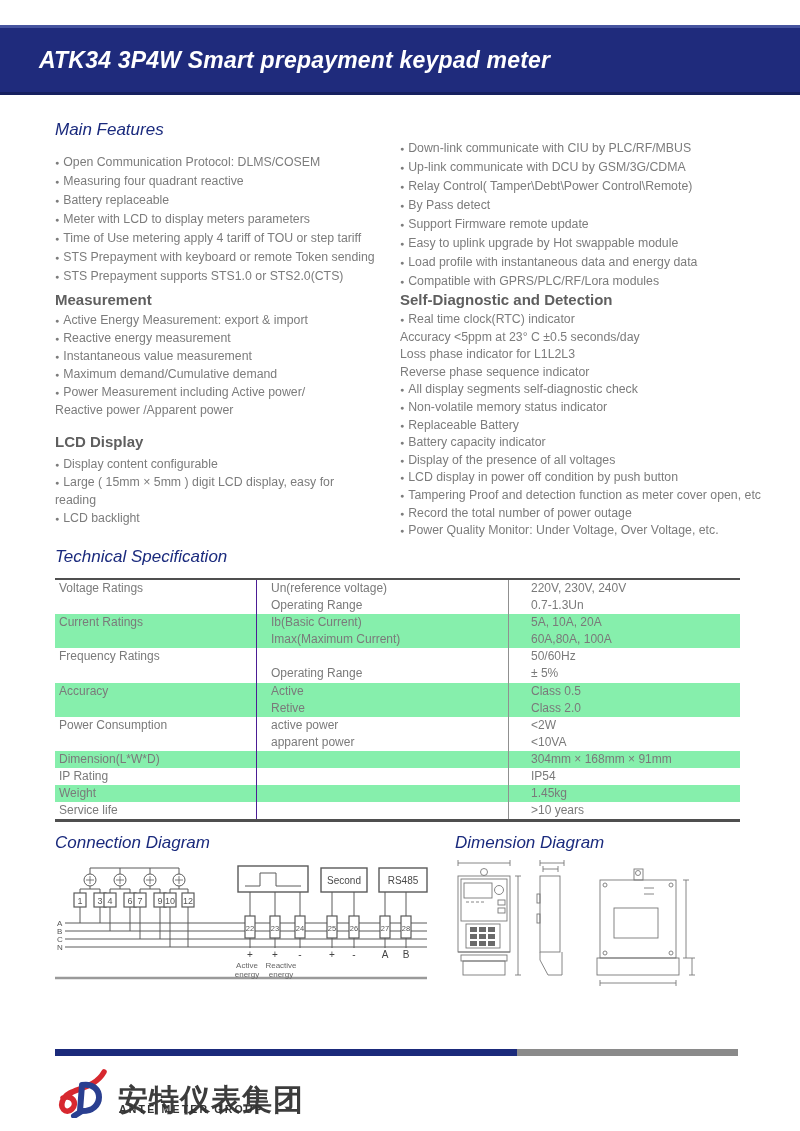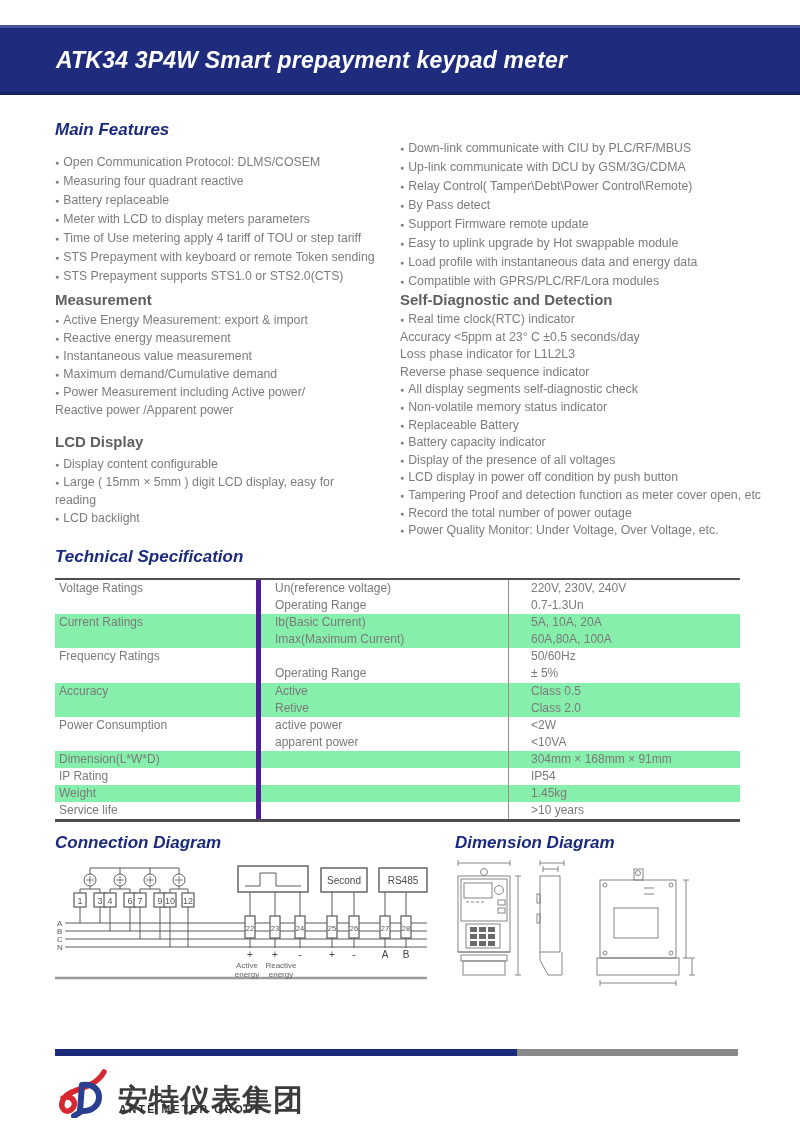--- a/index.html
+++ b/index.html
@@ -5,38 +5,38 @@
   *{margin:0;padding:0;box-sizing:border-box}
   html,body{background:#fff}
   body{width:800px;height:1131px;position:relative;overflow:hidden;
        font-family:"Liberation Sans",sans-serif;-webkit-font-smoothing:antialiased}
   .abs{position:absolute}
 
   
   .topbar{position:absolute;left:0;top:25px;width:800px;height:70px;background:#1f2b7c;
           border-top:3px solid #46549f;box-shadow:inset 0 -3px 0 #16205f}
   .topbar h1{color:#ffffff;font-size:23px;font-style:italic;font-weight:bold;
-             padding:19px 0 0 56px;letter-spacing:.2px;white-space:nowrap}
-
-  
-  .h-blue{color:#1a2a7d;font-size:17px;font-weight:bold;font-style:italic;white-space:nowrap}
+             padding:19px 0 0 39px;letter-spacing:.2px;white-space:nowrap}
+
+  
+  .h-blue{color:#1a2a7d;font-size:17px;font-weight:normal;font-style:italic;white-space:nowrap}
   .h-gray{color:#5f5f5f;font-size:15px;font-weight:700;white-space:nowrap}
 
   
   .list{color:#7c7c7c;font-size:12.3px;--lh:19px}
   .list .li{height:var(--lh);line-height:var(--lh);white-space:nowrap}
   .blt{font-size:7px;margin-right:4px;vertical-align:1px}
 
   
   .spec{position:absolute;left:55px;top:578px;width:685px;
         border-top:2px solid #4f4f4f;border-bottom:3px solid #4f4f4f}
   .trow{display:flex;height:17.1px;line-height:17.1px;font-size:12px;color:#7a7a7a;white-space:nowrap}
   .trow.shade{background:#86efac}
   .tc1{width:201px;padding-left:4px}
-  .tc2{width:252px;padding-left:14px;border-left:5px solid #4c1d95}
+  .tc2{width:252px;padding-left:14px;border-left:1px solid #4c1d95}
   .tc3{width:232px;padding-left:22px;border-left:1px solid #909090}
 
   
   svg text{font-family:"Liberation Sans",sans-serif}
 
   
   .fbar-blue{position:absolute;left:55px;top:1049px;width:462px;height:7px;background:#1b2a7b}
   .fbar-gray{position:absolute;left:517px;top:1049px;width:221px;height:7px;background:#8a8a8a}
   .cn-name{position:absolute;left:118px;top:1080px;font-size:30px;font-weight:bold;color:#3c3c3c;
            letter-spacing:1px;white-space:nowrap}

